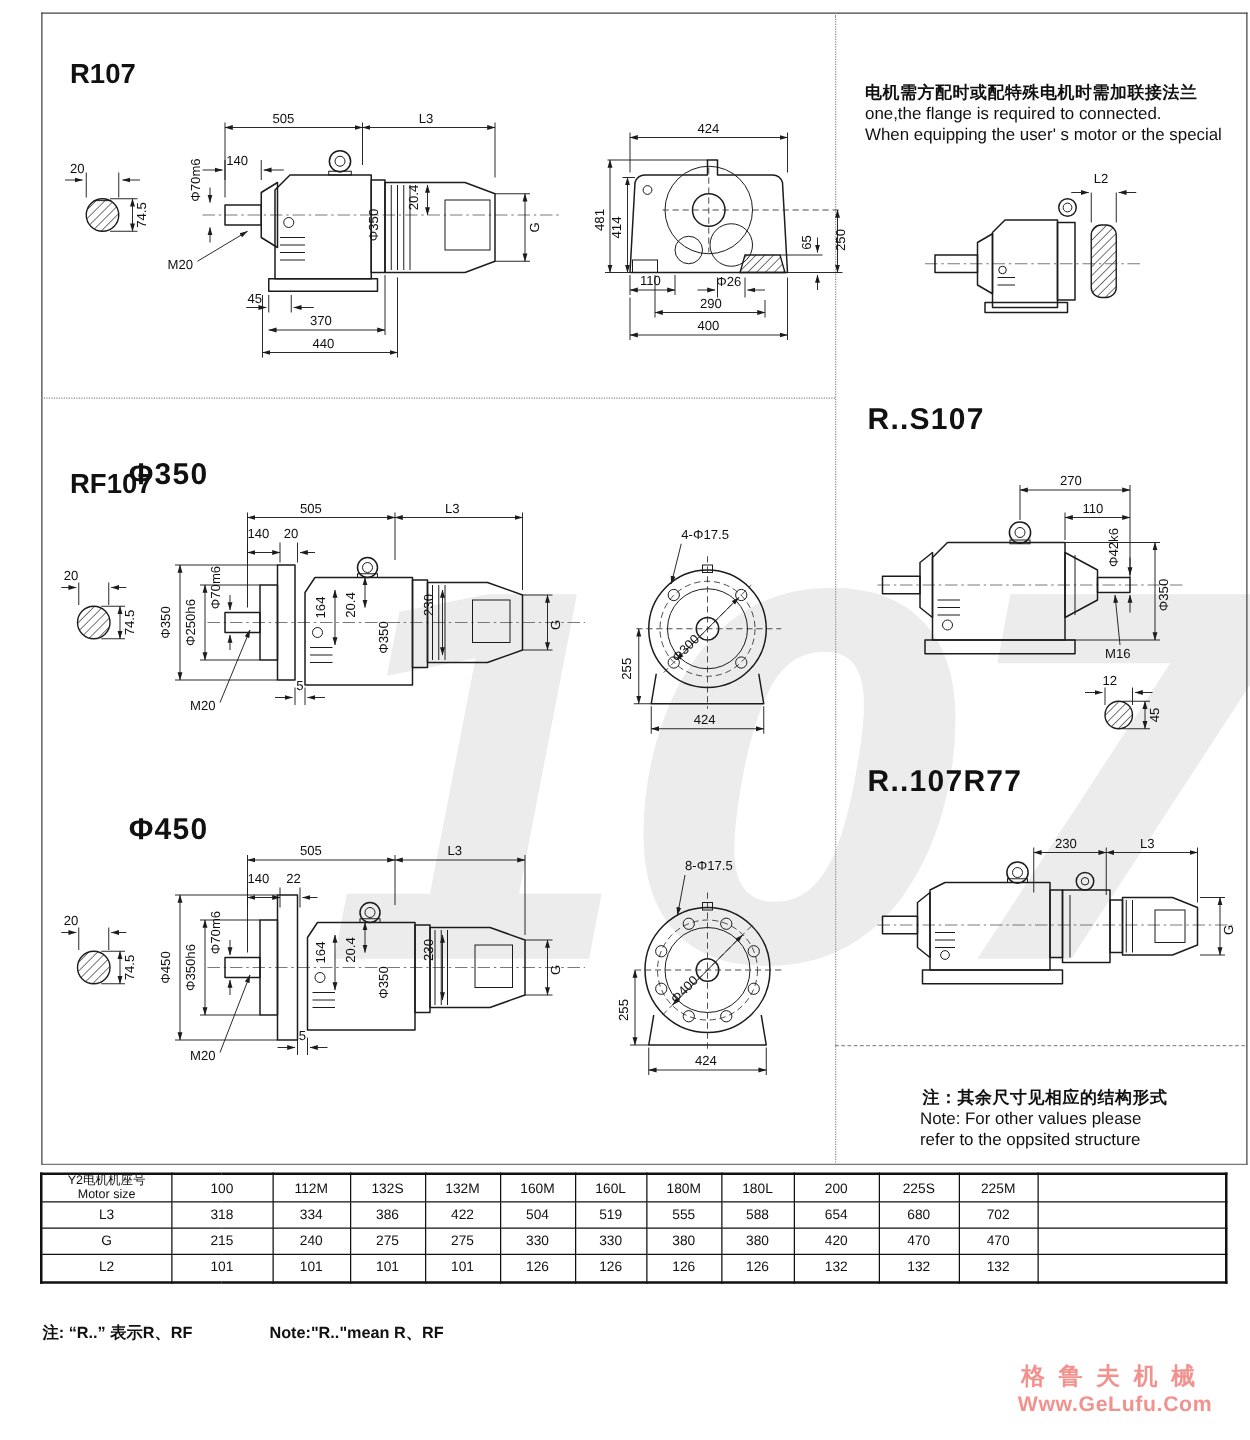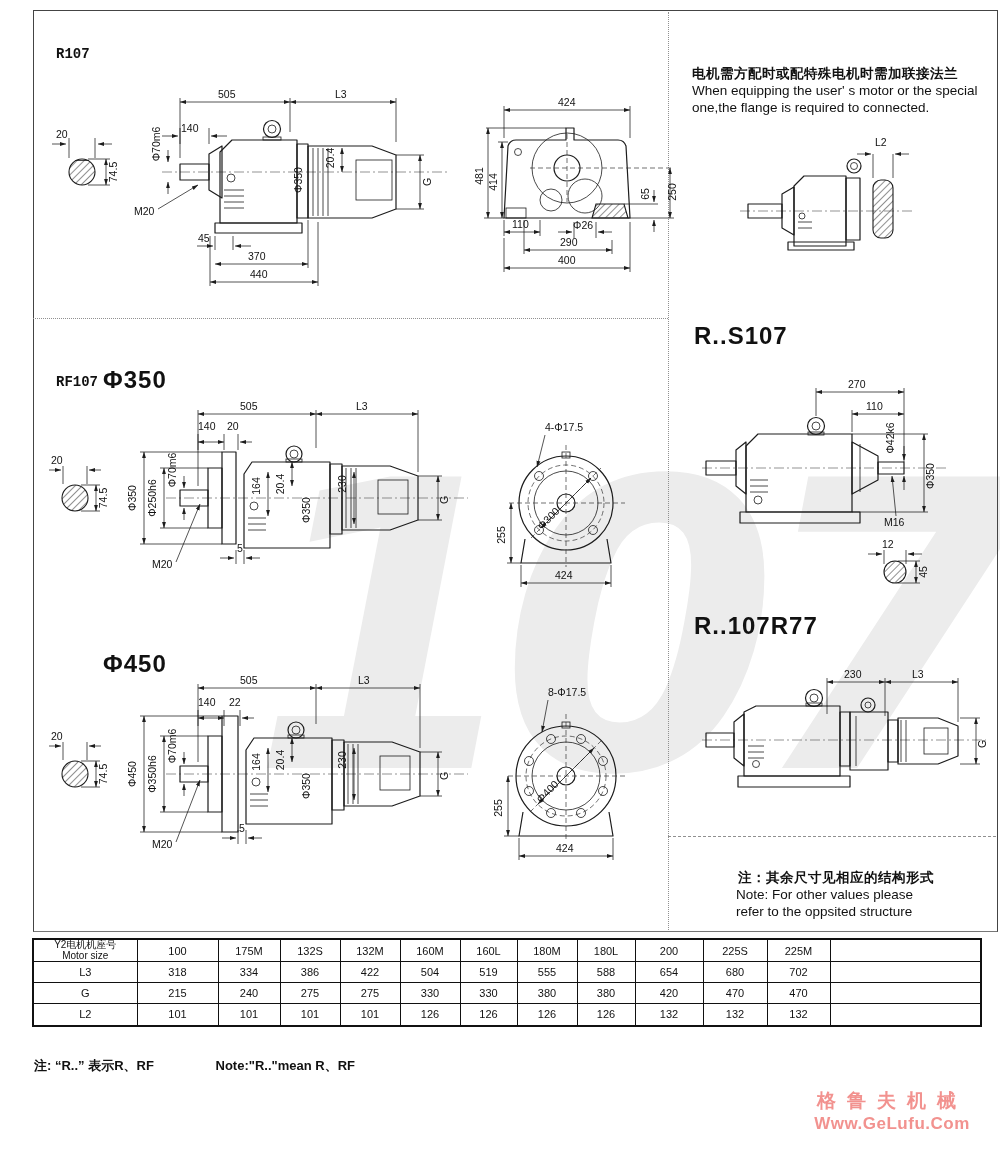--- a/index.html
+++ b/index.html
@@ -6,21 +6,21 @@
   body{width:1000px;height:1152px;position:relative;overflow:hidden;background:#fff;
        font-family:"Liberation Sans",sans-serif;color:#111;}
   .abs{position:absolute;}
   #frame{left:33px;top:10px;width:963px;height:920px;border:1px solid #444;border-bottom:1px solid #777;z-index:0;}
   .vdiv{left:668px;top:12px;height:918px;border-left:1px dotted #909090;width:0;z-index:0;}
   .hdivL{left:33px;top:318px;width:635px;border-top:1px dotted #909090;height:0;z-index:0;}
   .hdivR{left:668px;top:836px;width:328px;border-top:1px dashed #909090;height:0;z-index:0;}
   #watermark{left:250px;top:415px;font-size:400px;line-height:430px;font-weight:bold;font-style:italic;
              letter-spacing:-28px;color:#ececec;z-index:0;font-family:"DejaVu Sans",sans-serif;}
   .title{font-weight:bold;z-index:2;}
-  .t16{font-size:14px;font-family:Liberation Mono, monospace;}
+  .t16{font-size:22px;}
   .t19{font-size:24px;letter-spacing:1px;}
   svg{position:absolute;overflow:visible;z-index:1;}
   .ol{fill:none;stroke:#1c1c1c;stroke-width:1.2;stroke-linejoin:round;}
   .o2{fill:none;stroke:#1c1c1c;stroke-width:0.8;}
   .da{stroke:#1c1c1c;stroke-width:0.75;fill:none;}
   .cl{stroke:#666;stroke-width:0.7;stroke-dasharray:10 3 2 3;fill:none;}
   .dsh{stroke:#333;stroke-width:0.7;stroke-dasharray:5 3;fill:none;}
   .ht{fill:url(#hat);stroke:#1c1c1c;stroke-width:1.1;}
   text.dt{font:10.5px "Liberation Sans",sans-serif;fill:#111;}
   .note{z-index:2;line-height:17px;font-size:13.5px;margin-top:11px;}
@@ -59,22 +59,22 @@
 
 <div class="abs title t16" style="left:56px;top:46px;">R107</div>
 <div class="abs title t16" style="left:56px;top:338px;margin-top:36px;">RF107</div>
 <div class="abs title t19" style="left:103px;top:366px;">Φ350</div>
 <div class="abs title t19" style="left:103px;top:650px;">Φ450</div>
 <div class="abs title t19" style="left:694px;top:322px;">R..S107</div>
 <div class="abs title t19" style="left:694px;top:612px;">R..107R77</div>
 
 <div class="abs note" style="left:692px;top:54px;width:300px;">
   <div class="zh">电机需方配时或配特殊电机时需加联接法兰</div>
+  <div class="en">one,the flange is required to connected.</div>
   <div class="en">When equipping the user' s motor or the special</div>
-  <div class="en">one,the flange is required to connected.</div>
 </div>
 
 <div class="abs note" style="left:738px;top:858px;width:250px;">
   <div class="zh">注：其余尺寸见相应的结构形式</div>
   <div class="en" style="margin-left:-2px;">Note: For other values please</div>
   <div class="en" style="margin-left:-2px;">refer to the oppsited structure</div>
 </div>
 
 <svg style="left:50px;top:88px;" width="420" height="215" viewBox="0 0 420 215">
  <g>
@@ -561,21 +561,21 @@
   <col style="width:63px">
       <col>
  </colgroup>
  <tbody>
       <tr style="height:22px">
   <td class="lab">
     <div>Y2电机机座号</div>
     <div>Motor size</div>
   </td>
   <td colspan="2">100</td>
-  <td>175M</td>
+  <td>112M</td>
   <td>132S</td>
   <td>132M</td>
   <td>160M</td>
   <td>160L</td>
   <td>180M</td>
   <td>180L</td>
   <td>200</td>
   <td>225S</td>
   <td>225M</td>
   <td></td>

